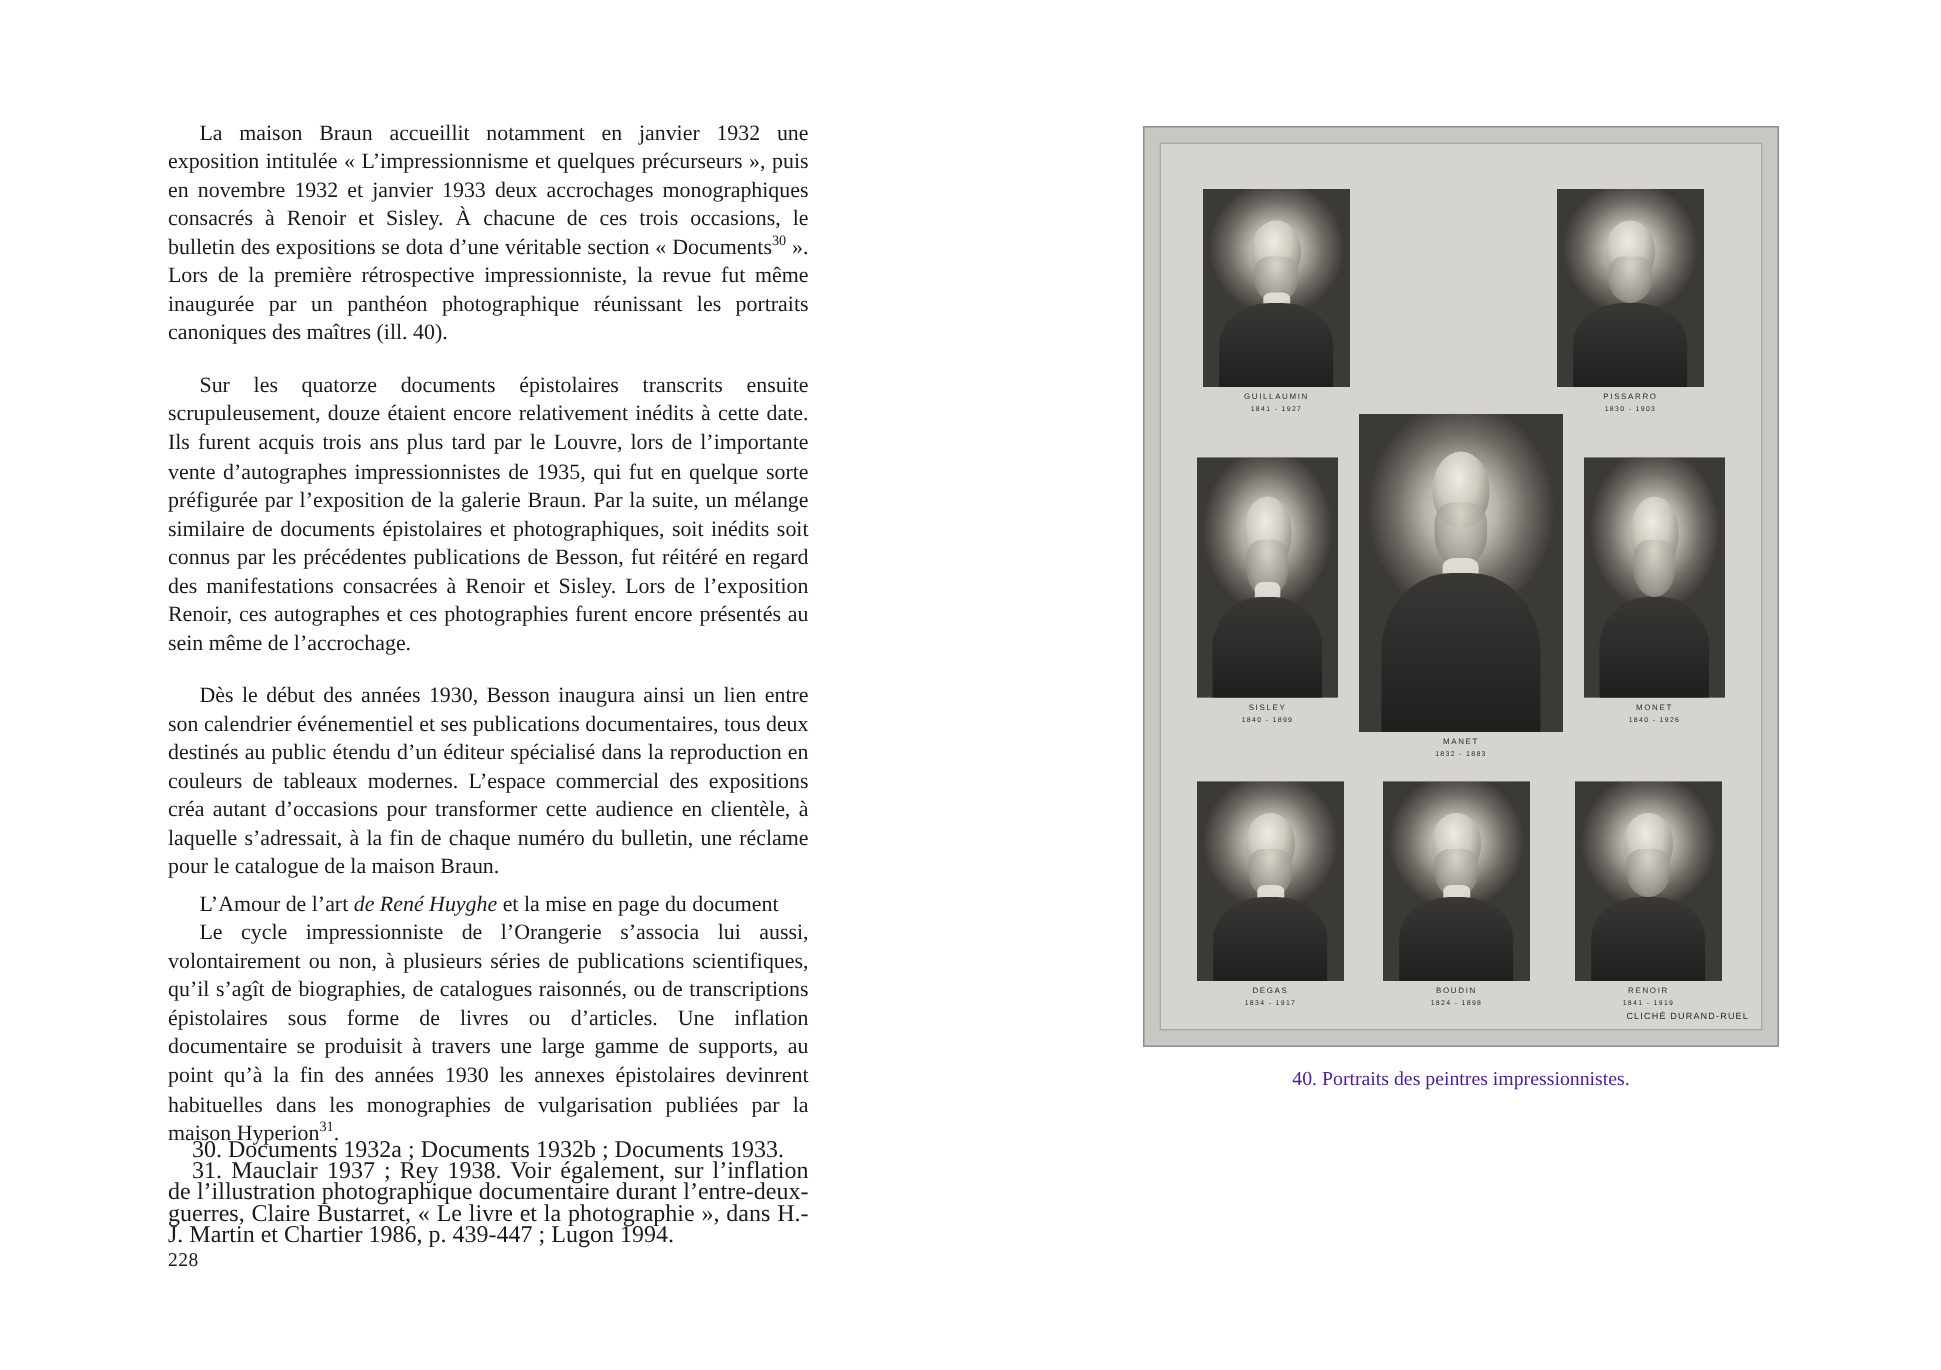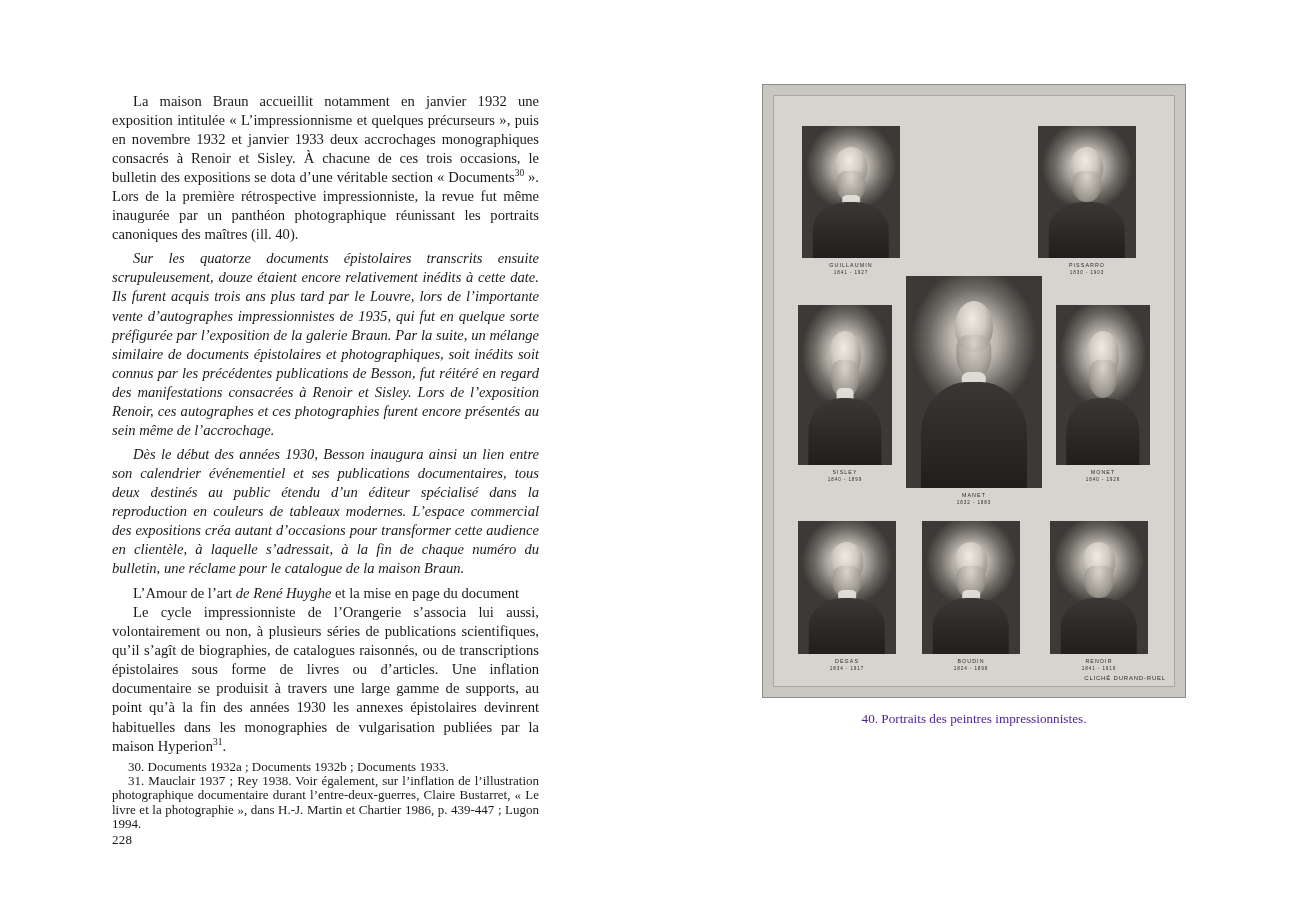--- a/index.html
+++ b/index.html
@@ -13,54 +13,54 @@
     position: relative;
     font-family: "Liberation Serif", serif;
     color: #1a1a1a;
     overflow: hidden;
   }
 
   
   .text-column {
     position: absolute;
     left: 112px;
-    top: 92px;
+    top: 80px;
     width: 427px;
   }
   .para {
     margin: 0;
     text-align: justify;
     text-justify: inter-word;
     font-size: 14.6px;
     line-height: 19.05px;
     text-indent: 21px;
     hyphens: auto;
   }
-  .para + .para { margin-top: 5px; font-style: italic; }
+  .para + .para { margin-top: 16px; }
   .sup {
     font-size: 9.5px;
     vertical-align: super;
     line-height: 0;
   }
 
   .subhead {
     margin: 6px 0 0 0;
     font-size: 14.6px;
     line-height: 19.05px;
     text-indent: 21px;
   }
   .subhead i { font-style: italic; }
 
   
   .footnotes {
     position: absolute;
     left: 112px;
     top: 760px;
     width: 427px;
-    font-size: 13px;
+    font-size: 16px;
     line-height: 14.2px;
     text-align: justify;
   }
   .footnote {
     margin: 0;
     text-indent: 16px;
   }
 
   
   .folio {

